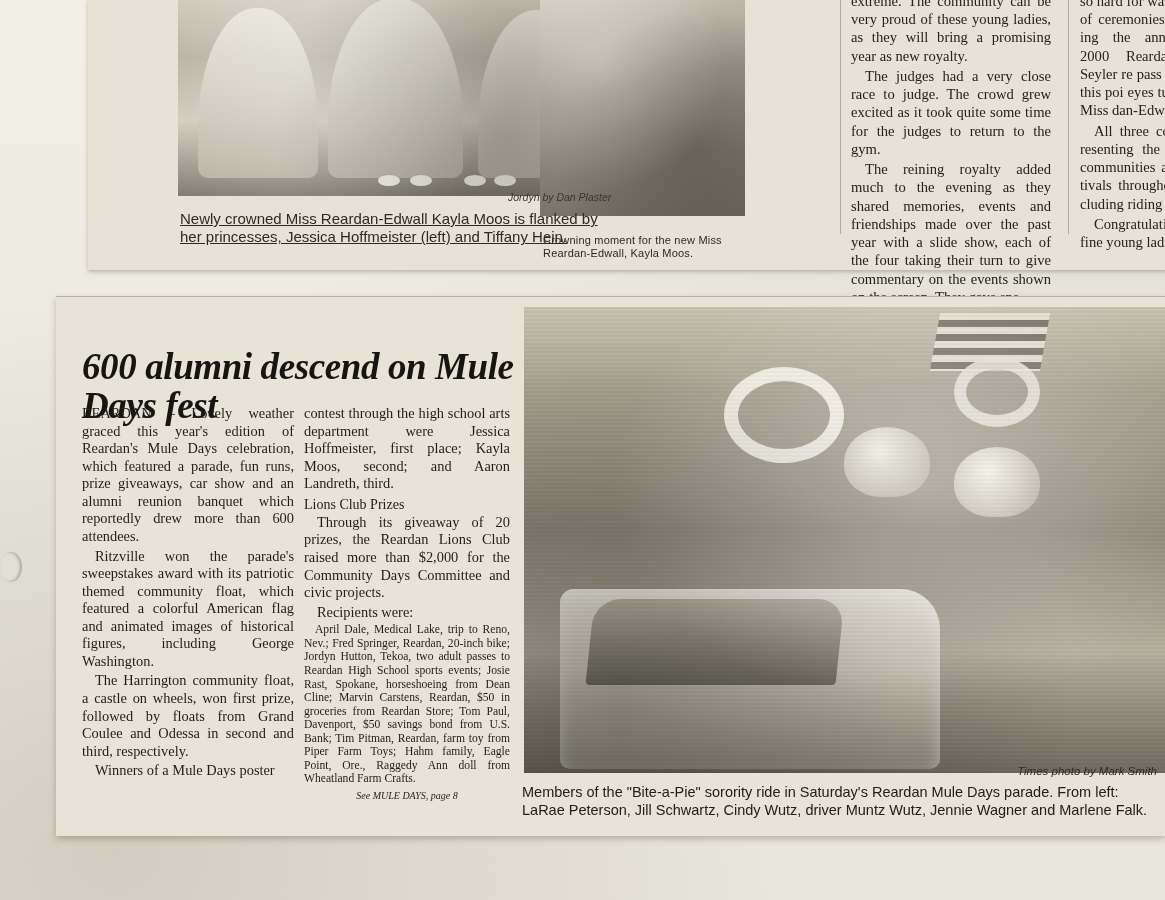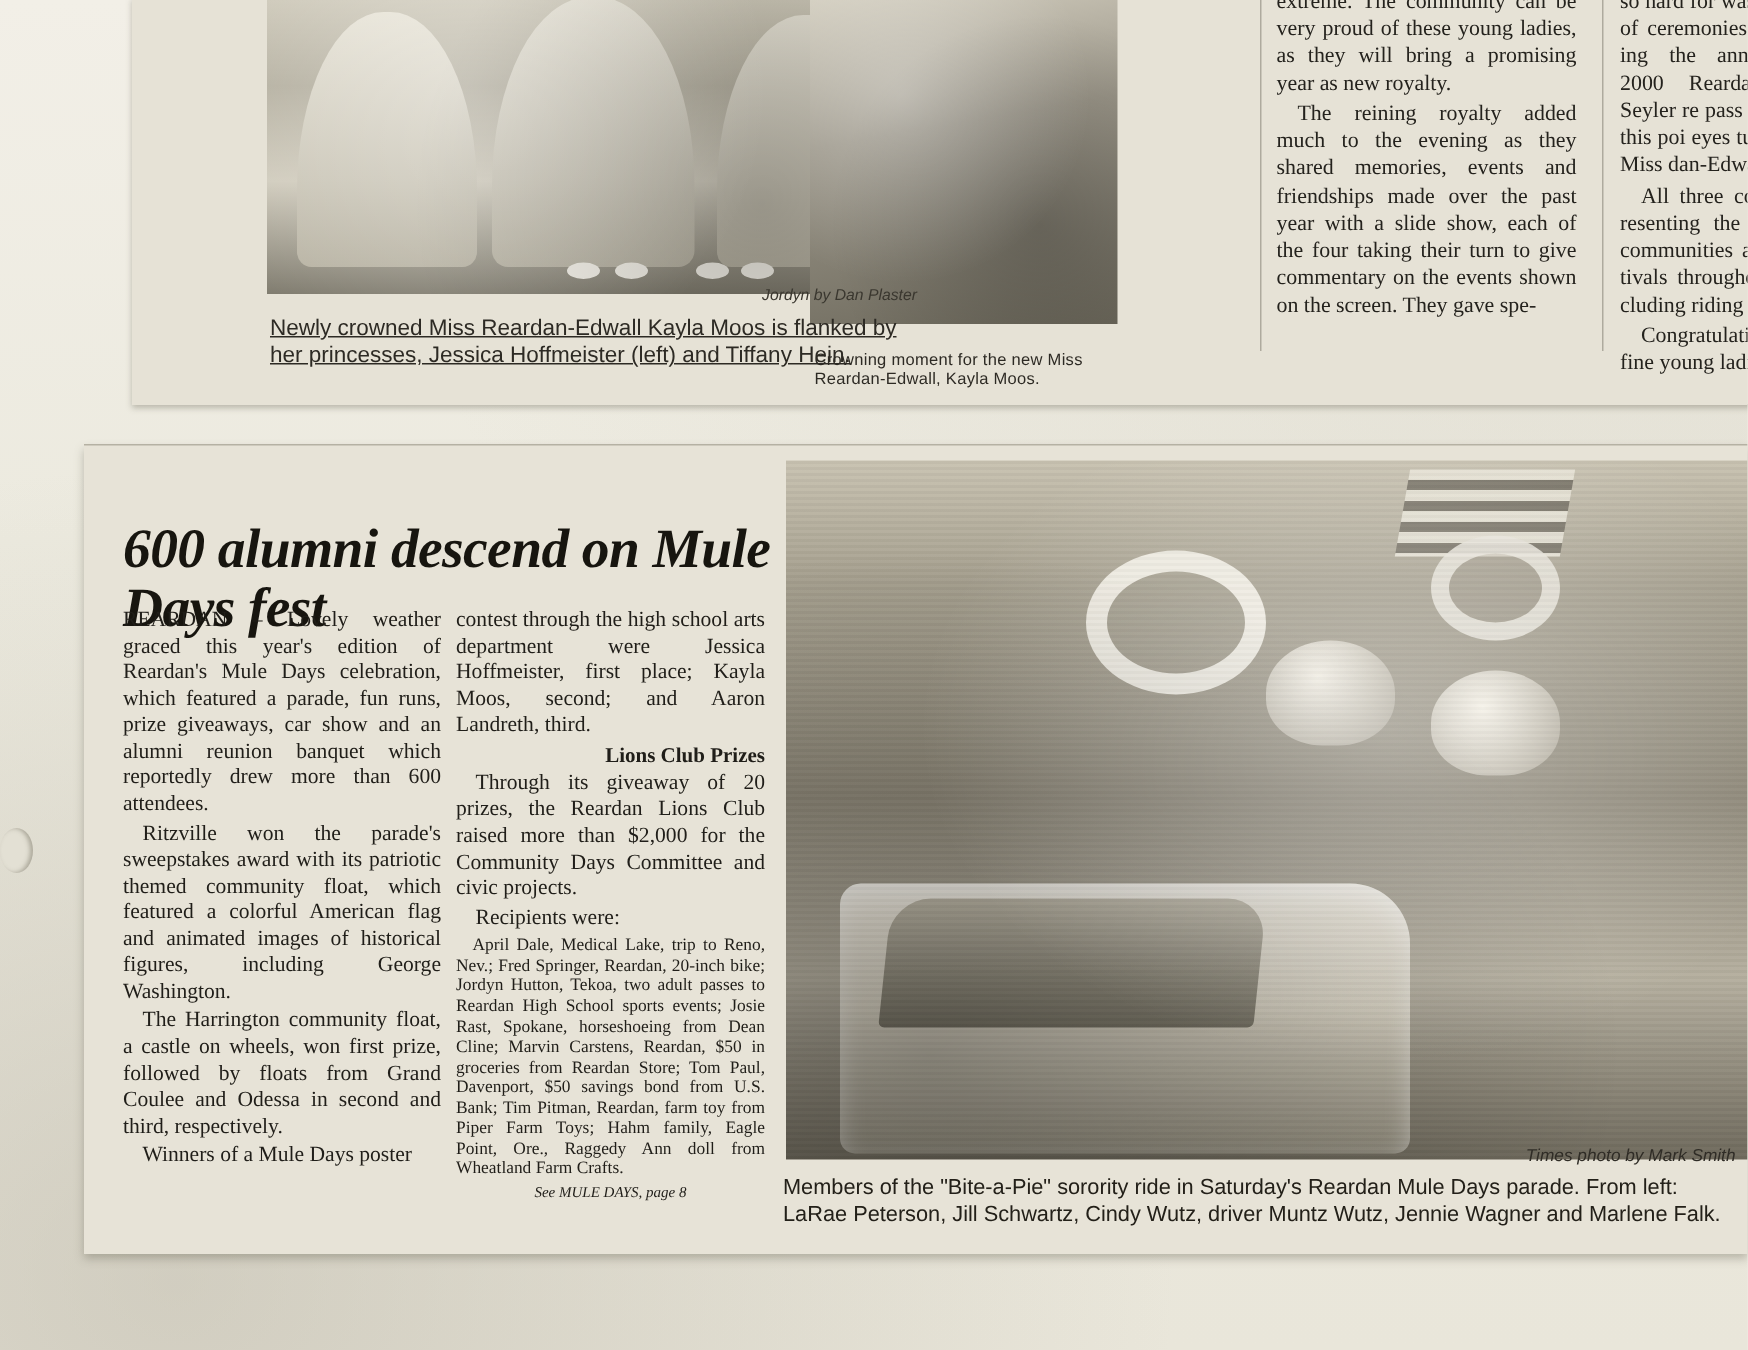--- a/index.html
+++ b/index.html
@@ -134,21 +134,21 @@
     font-family: "Liberation Serif", serif;
     color: #201e19;
     font-size: 14.4px;
     line-height: 1.22;
     text-align: justify;
   }
   .mcol p { margin: 0 0 2px 0; text-indent: 13px; }
   .mcol p.first { text-indent: 0; }
   .mcol .small { font-size: 11.6px; line-height: 1.17; text-indent: 11px; }
   .mcol .subhead {
-    text-align: right; font-weight: bold; text-indent: 0;
+    text-align: left; font-weight: normal; text-indent: 0;
     font-size: 14px; margin: 3px 0 1px;
   }
   .mcol .jump {
     text-align: center; font-style: italic; text-indent: 0;
     font-size: 10px; margin-top: 4px;
   }
 
   #photo-parade {
     position: absolute;
     left: 468px; top: 10px; width: 641px; height: 466px;
@@ -238,20 +238,21 @@
 
     <div class="cap" id="caption-group">Newly crowned Miss Reardan-Edwall Kayla Moos is flanked by her princesses, Jessica Hoffmeister (left) and Tiffany Hein.</div>
 
     <div class="cap" id="caption-moment">Crowning moment for the new Miss Reardan-Edwall, Kayla Moos.</div>
 
     <div class="vrule" style="left:752px; top:0px; height:236px;"></div>
     <div class="vrule" style="left:980px; top:0px; height:236px;"></div>
 
     <div class="col-text" id="col-top-2">
       <p class="first">extreme. The community can be very proud of these young ladies, as they will bring a promising year as new royalty.</p>
+      <p>The judges had a very close race to judge. The crowd grew excited as it took quite some time for the judges to return to the gym.</p>
       <p>The reining royalty added much to the evening as they shared memories, events and friendships made over the past year with a slide show, each of the four taking their turn to give commentary on the events shown on the screen. They gave spe-</p>
     </div>
 
     <div class="col-text" id="col-top-3">
       <p class="first">so hard for was at hand, with m of ceremonies Kelly Hembach ing the announcement and 2000 Reardan-Edwall Julia Seyler re pass on her crown.  At this poi eyes turned to the 2000 Miss dan-Edwall, Kayla Moos.</p>
       <p>All three contestants will b resenting the Reardan and E communities at area events an tivals throughout the next yea cluding riding the float at para</p>
       <p>Congratulations went to all fine young ladies.</p>
     </div>
   </div>
 

